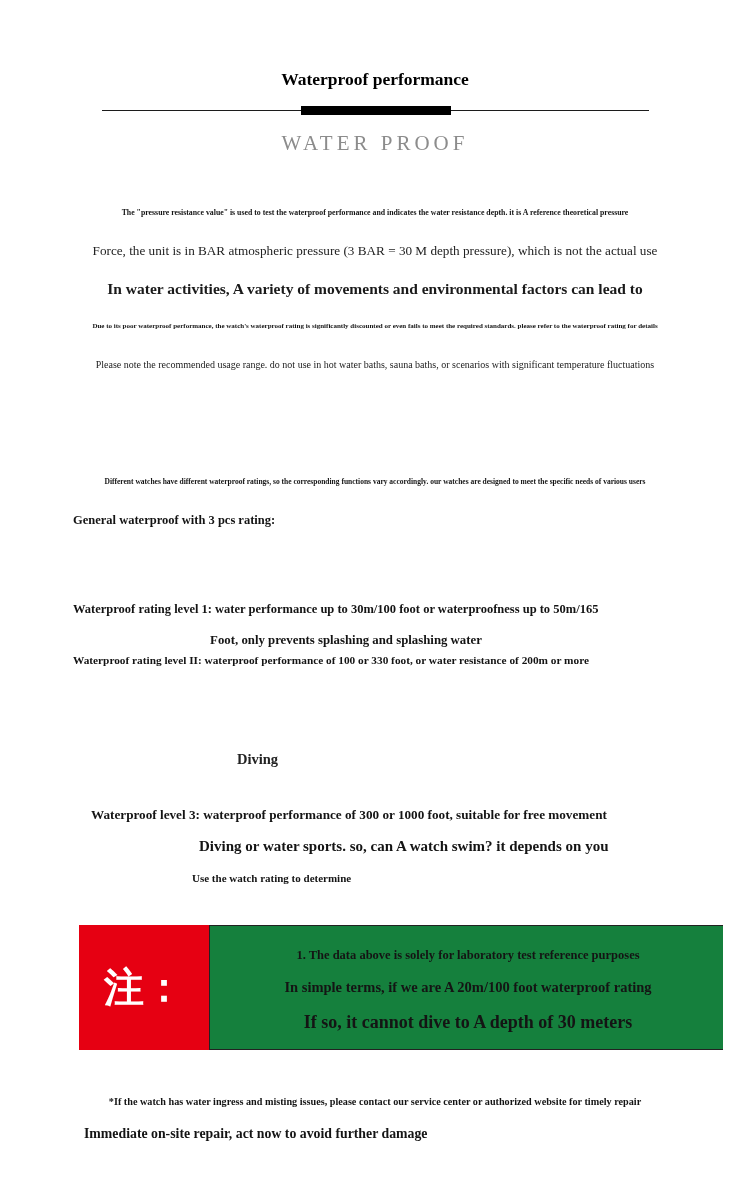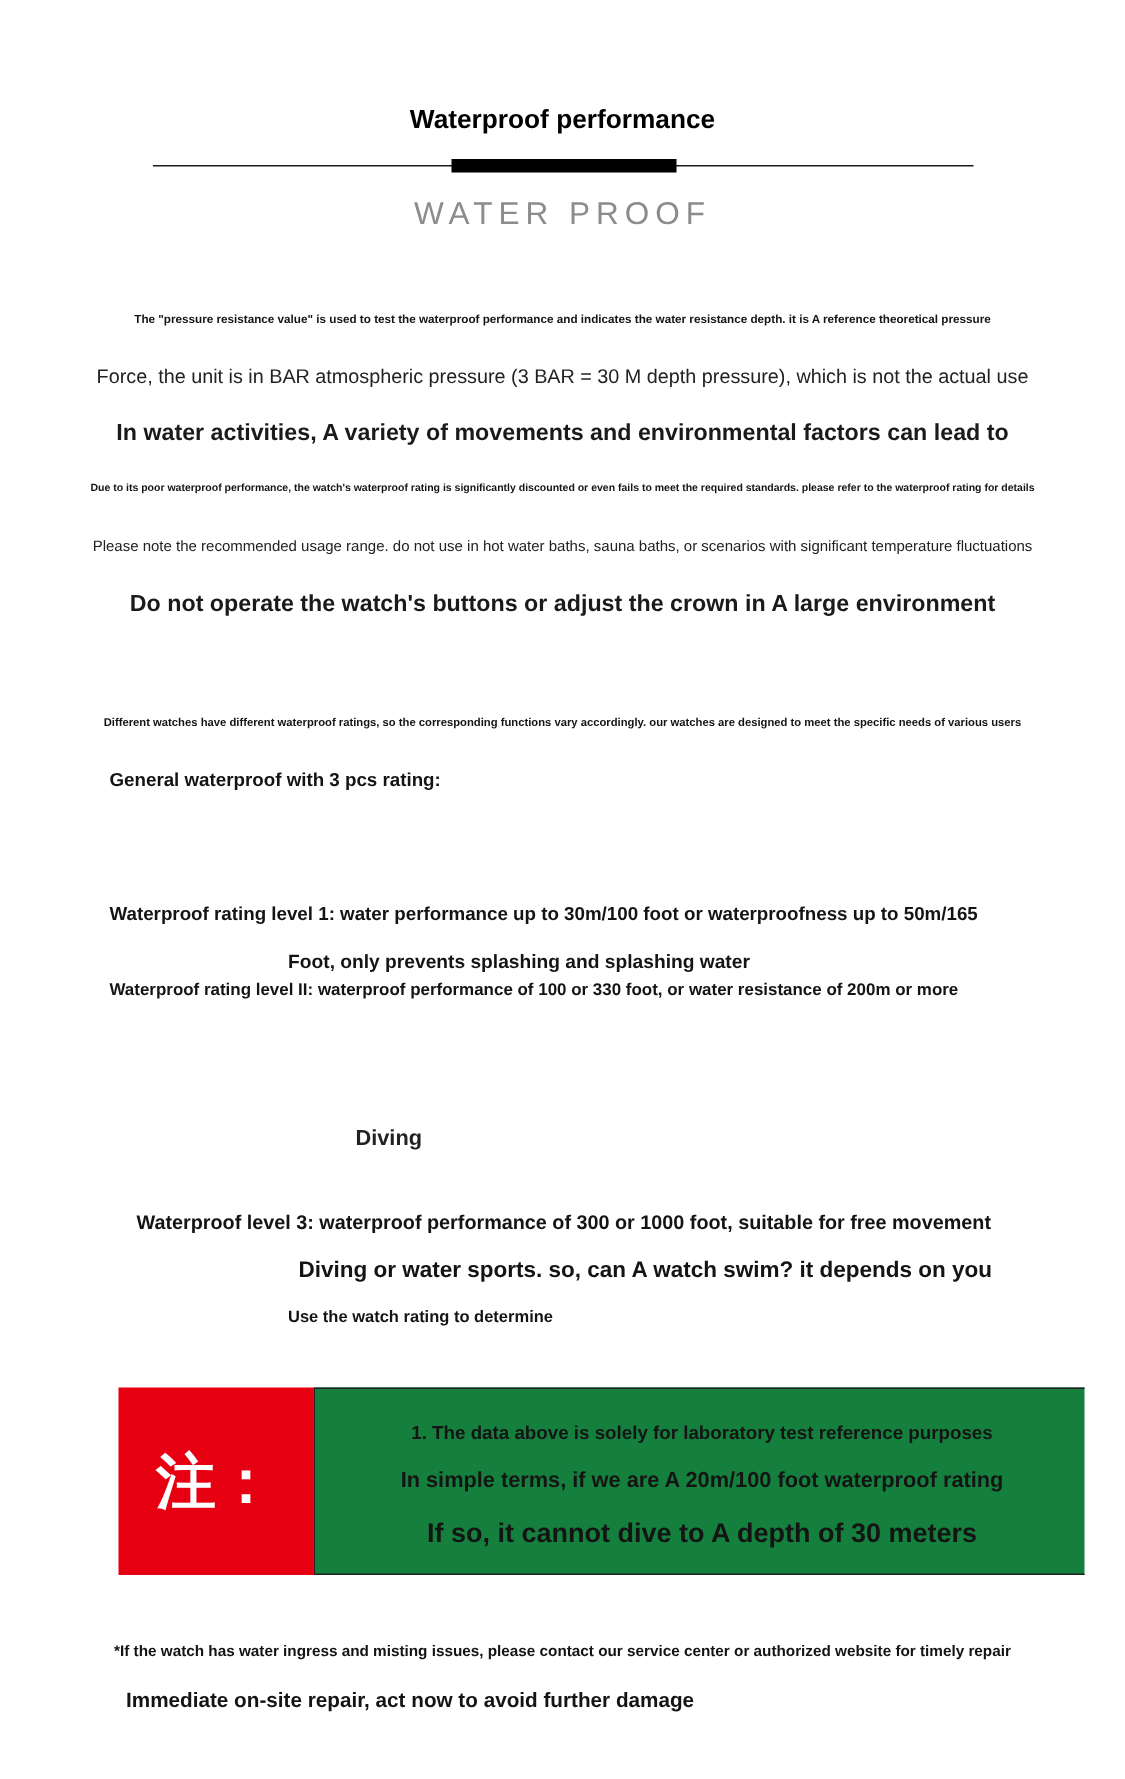--- a/index.html
+++ b/index.html
@@ -3,21 +3,21 @@
 <meta charset="utf-8">
 <style>
   * { margin:0; padding:0; box-sizing:border-box; }
   html, body { background:#ffffff; }
   .page {
     position:relative;
     width:696px; height:1186px;
     margin:0 auto;
     background:#ffffff;
     color:#141414;
-    font-family:Liberation Sans, sans-serif;
+    font-family:Liberation Serif, serif;
     overflow:hidden;
   }
   .abs { position:absolute; }
   .c { left:0; right:0; text-align:center; }
 
   
   .title   { top:69px;  font-size:17.5px; font-weight:700; color:#000; }
   .divider { top:106px; left:75px; right:74px; height:9px; }
   .divider-line   { position:absolute; top:4px; left:0; right:0; height:1px; background:#1c1c1c; }
   .divider-accent { position:absolute; top:0; left:50%; transform:translateX(-50%); width:150px; height:9px; background:#000; }
@@ -69,21 +69,20 @@
     <div class="divider-line"></div>
     <div class="divider-accent"></div>
   </div>
   <div class="abs c subtitle">WATER PROOF</div>
 
   <div class="abs c i1">The "pressure resistance value" is used to test the waterproof performance and indicates the water resistance depth. it is A reference theoretical pressure</div>
   <div class="abs c i2">Force, the unit is in BAR atmospheric pressure (3 BAR = 30 M depth pressure), which is not the actual use</div>
   <div class="abs c i3">In water activities, A variety of movements and environmental factors can lead to</div>
   <div class="abs c i4">Due to its poor waterproof performance, the watch's waterproof rating is significantly discounted or even fails to meet the required standards. please refer to the waterproof rating for details</div>
   <div class="abs c i5">Please note the recommended usage range. do not use in hot water baths, sauna baths, or scenarios with significant temperature fluctuations</div>
-  <div class="abs c i6">Do not operate the watch's buttons or adjust the crown in A large environment</div>
   <div class="abs c i7">Different watches have different waterproof ratings, so the corresponding functions vary accordingly. our watches are designed to meet the specific needs of various users</div>
   <div class="abs i8">General waterproof with 3 pcs rating:</div>
 
   <div class="abs r1a">Waterproof rating level 1: water performance up to 30m/100 foot or waterproofness up to 50m/165</div>
   <div class="abs r1b">Foot, only prevents splashing and splashing water</div>
 
   <div class="abs r2a">Waterproof rating level II: waterproof performance of 100 or 330 foot, or water resistance of 200m or more</div>
   <div class="abs r2c">Diving</div>
 
   <div class="abs r3a">Waterproof level 3: waterproof performance of 300 or 1000 foot, suitable for free movement</div>

